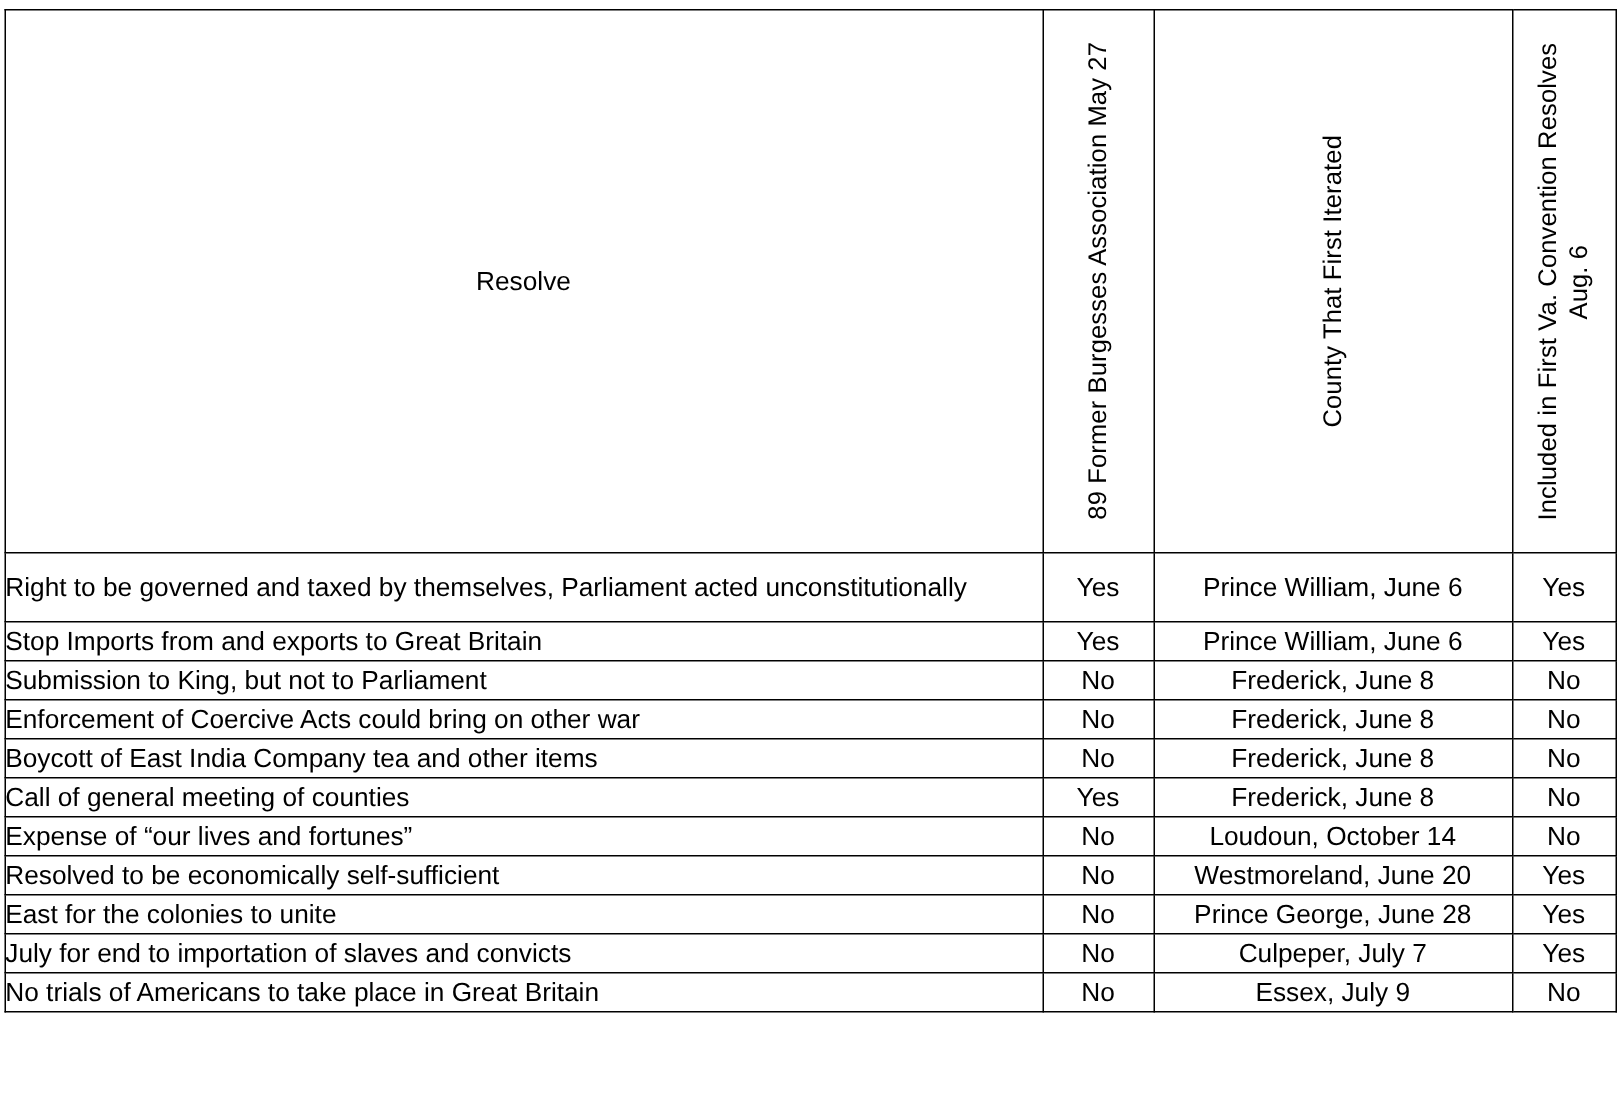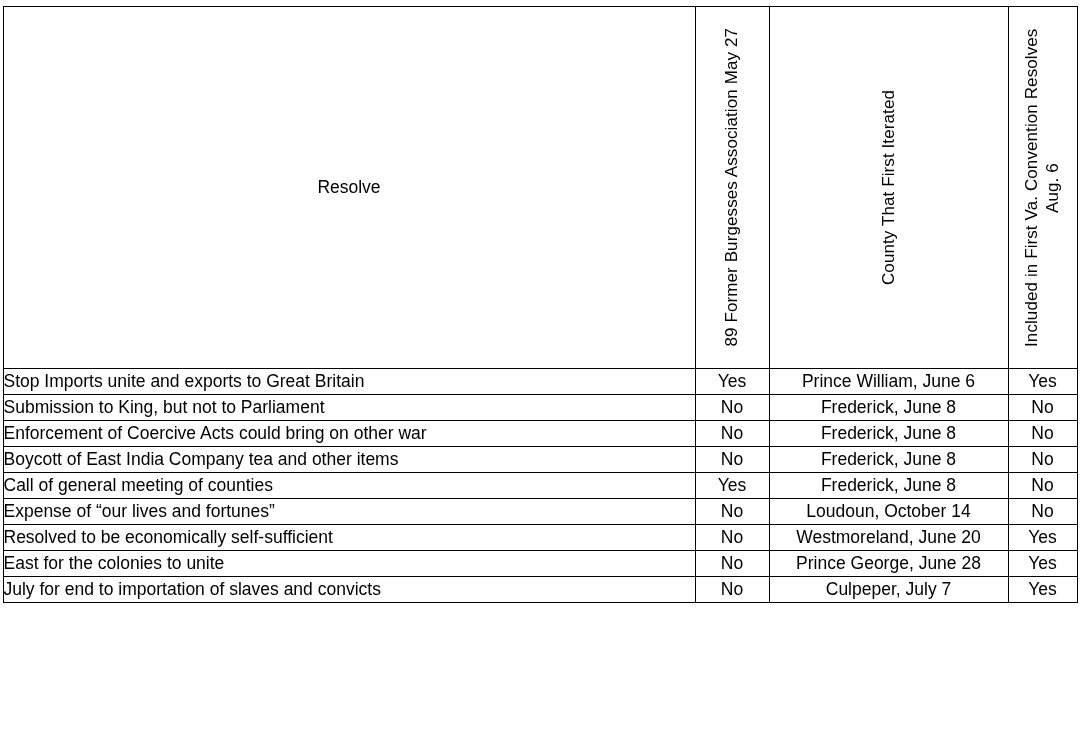--- a/index.html
+++ b/index.html
@@ -112,22 +112,28 @@
           </div>
         </th>
         <th class="head-rot rot-included">
           <div class="rot-inner">
             <span class="rot-text">Included in First Va. Convention Resolves Aug. 6</span>
           </div>
         </th>
       </tr>
     </thead>
     <tbody>
+      <tr class="tall">
+        <td class="resolve-cell">Right to be governed and taxed by themselves, Parliament acted unconstitutionally</td>
+        <td class="ctr">Yes</td>
+        <td class="ctr">Prince William, June 6</td>
+        <td class="ctr">Yes</td>
+      </tr>
       <tr>
-        <td class="resolve-cell">Stop Imports unite and exports to Great Britain</td>
+        <td class="resolve-cell">Stop Imports from and exports to Great Britain</td>
         <td class="ctr">Yes</td>
         <td class="ctr">Prince William, June 6</td>
         <td class="ctr">Yes</td>
       </tr>
       <tr>
         <td class="resolve-cell">Submission to King, but not to Parliament</td>
         <td class="ctr">No</td>
         <td class="ctr">Frederick, June 8</td>
         <td class="ctr">No</td>
       </tr>
@@ -166,15 +172,21 @@
         <td class="ctr">No</td>
         <td class="ctr">Prince George, June 28</td>
         <td class="ctr">Yes</td>
       </tr>
       <tr>
         <td class="resolve-cell">July for end to importation of slaves and convicts</td>
         <td class="ctr">No</td>
         <td class="ctr">Culpeper, July 7</td>
         <td class="ctr">Yes</td>
       </tr>
+      <tr>
+        <td class="resolve-cell">No trials of Americans to take place in Great Britain</td>
+        <td class="ctr">No</td>
+        <td class="ctr">Essex, July 9</td>
+        <td class="ctr">No</td>
+      </tr>
     </tbody>
   </table>
 </div>
 
 </body></html>

